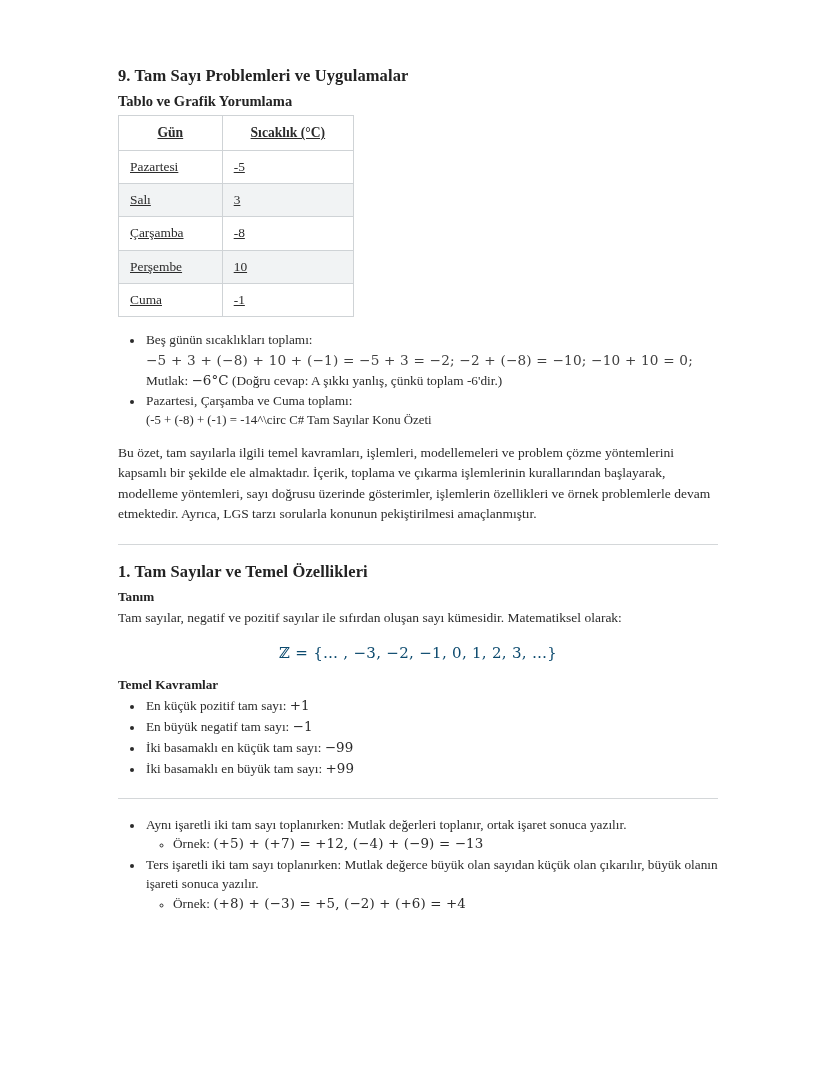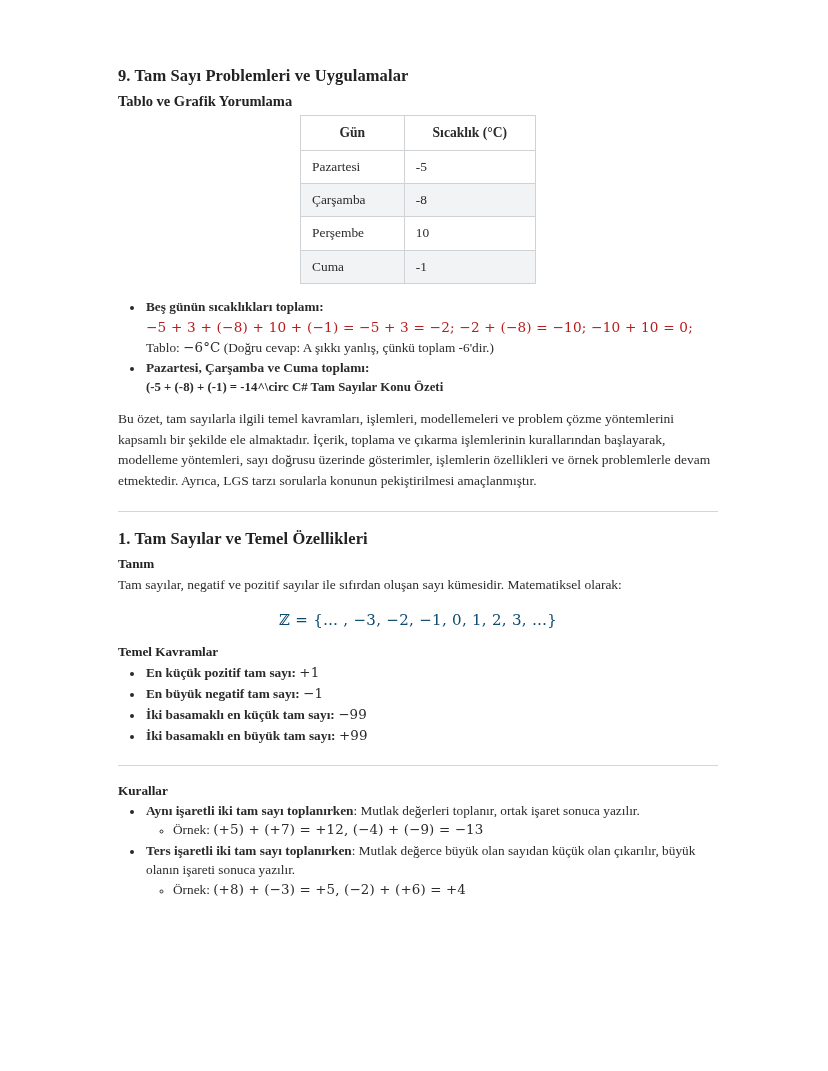--- a/index.html
+++ b/index.html
@@ -49,22 +49,22 @@
     font-size: 12.6px;
     font-weight: bold;
     margin: 0 0 10px 0;
     color: #232323;
   }
   .caption .it { font-style: italic; }
 
   
   .tbl-wrap {
     display: flex;
-    justify-content: center;
     margin: 0 0 14px 0;
+    text-decoration: underline;
   }
   table.data {
     border-collapse: collapse;
     width: 236px;
     font-size: 13.4px;
     background: #fff;
   }
   table.data th,
   table.data td {
     border: 1px solid #cfd3d6;
@@ -100,28 +100,28 @@
   ul.lv2 {
     margin: 1px 0 2px 0;
     padding-left: 27px;
     list-style: circle;
   }
   ul.lv2 > li {
     font-size: 13.3px;
     line-height: 1.4;
   }
   ul.lv2 > li::marker { font-size: 11px; }
-  .b { font-weight: bold; }
+  .b { font-weight: normal; }
 
   
   .math {
     font-family: "DejaVu Serif", "Liberation Serif", serif;
     font-size: 13.6px;
     letter-spacing: .2px;
-    color: #b91c1c;
+    color: #404040;
     white-space: nowrap;
   }
   .math-inline {
     font-family: "DejaVu Serif", "Liberation Serif", serif;
     font-size: 13.4px;
     letter-spacing: .15px;
   }
   .mline {
     margin: 1px 0 0 0;
     font-weight: normal;
@@ -139,21 +139,21 @@
   p.body {
     font-size: 13.5px;
     line-height: 1.52;
     margin: 0 0 6px 0;
     color: #2b2b2b;
     text-align: left;
   }
   .raw {
     font-size: 12.8px;
     line-height: 1.4;
-    font-weight: bold;
+    font-weight: normal;
   }
 
   
   hr.rule {
     border: 0;
     border-top: 1px solid #d4d7d9;
     margin: 19px 0 17px 0;
     height: 0;
     width: 100%;
   }
@@ -192,40 +192,44 @@
             <th>Gün</th>
             <th>Sıcaklık (°C)</th>
           </tr>
         </thead>
         <tbody>
           <tr>
             <td>Pazartesi</td>
             <td>-5</td>
           </tr>
           <tr>
+            <td>Salı</td>
+            <td>3</td>
+          </tr>
+          <tr>
             <td>Çarşamba</td>
             <td>-8</td>
           </tr>
           <tr>
             <td>Perşembe</td>
             <td>10</td>
           </tr>
           <tr>
             <td>Cuma</td>
             <td>-1</td>
           </tr>
         </tbody>
       </table>
     </div>
 
     <ul class="lv1">
       <li>
         <span class="b">Beş günün sıcaklıkları toplamı:</span>
         <div class="mline math">−5 + 3 + (−8) + 10 + (−1) = −5 + 3 = −2; −2 + (−8) = −10; −10 + 10 = 0;</div>
-        <div class="mline"><span>Tablo: </span><span class="math-inline">−6°C</span><span> (Doğru cevap: A şıkkı yanlış, çünkü toplam -6'dir.)</span></div>
+        <div class="mline"><span>Mutlak: </span><span class="math-inline">−6°C</span><span> (Doğru cevap: A şıkkı yanlış, çünkü toplam -6'dir.)</span></div>
       </li>
       <li>
         <span class="b">Pazartesi, Çarşamba ve Cuma toplamı:</span>
         <div class="mline raw">(-5 + (-8) + (-1) = -14^\circ C# Tam Sayılar Konu Özeti</div>
       </li>
     </ul>
 
     <div class="sp-12"></div>
 
     <p class="body">Bu özet, tam sayılarla ilgili temel kavramları, işlemleri, modellemeleri ve problem çözme yöntemlerini kapsamlı bir şekilde ele almaktadır. İçerik, toplama ve çıkarma işlemlerinin kurallarından başlayarak, modelleme yöntemleri, sayı doğrusu üzerinde gösterimler, işlemlerin özellikleri ve örnek problemlerle devam etmektedir. Ayrıca, LGS tarzı sorularla konunun pekiştirilmesi amaçlanmıştır.</p>
@@ -253,21 +257,20 @@
         <span class="math-inline">−99</span>
       </li>
       <li>
         <span class="b">İki basamaklı en büyük tam sayı:</span>
         <span class="math-inline">+99</span>
       </li>
     </ul>
 
     <hr class="rule">
 
-    <h3 class="h-sub2">Kurallar</h3>
 
     <ul class="lv1">
       <li>
         <span class="b">Aynı işaretli iki tam sayı toplanırken</span><span>: Mutlak değerleri toplanır, ortak işaret sonuca yazılır.</span>
         <ul class="lv2">
           <li>
             <span>Örnek: </span><span class="math-inline">(+5) + (+7) = +12, (−4) + (−9) = −13</span>
           </li>
         </ul>
       </li>

